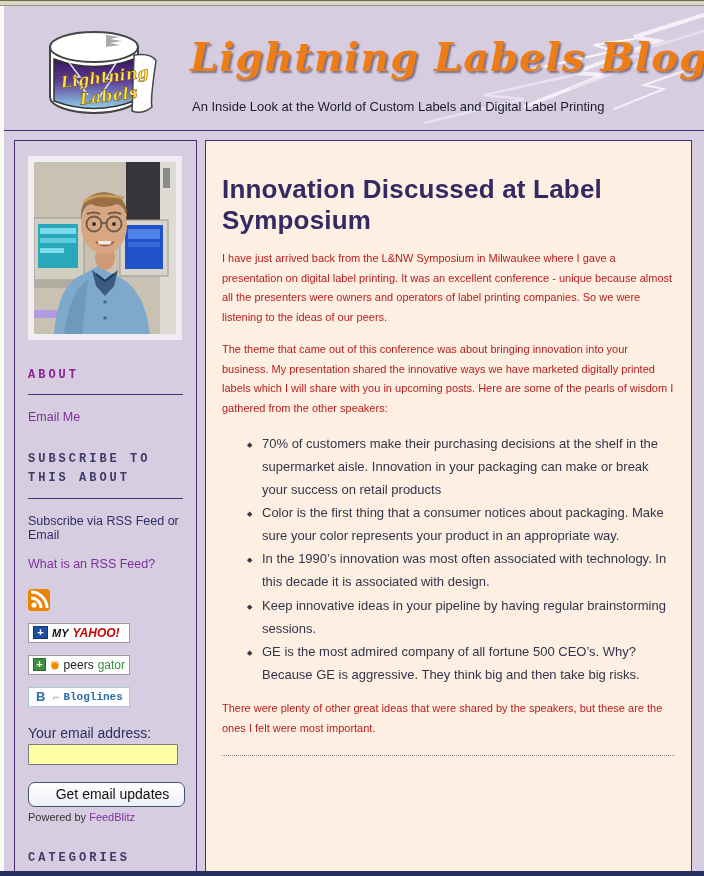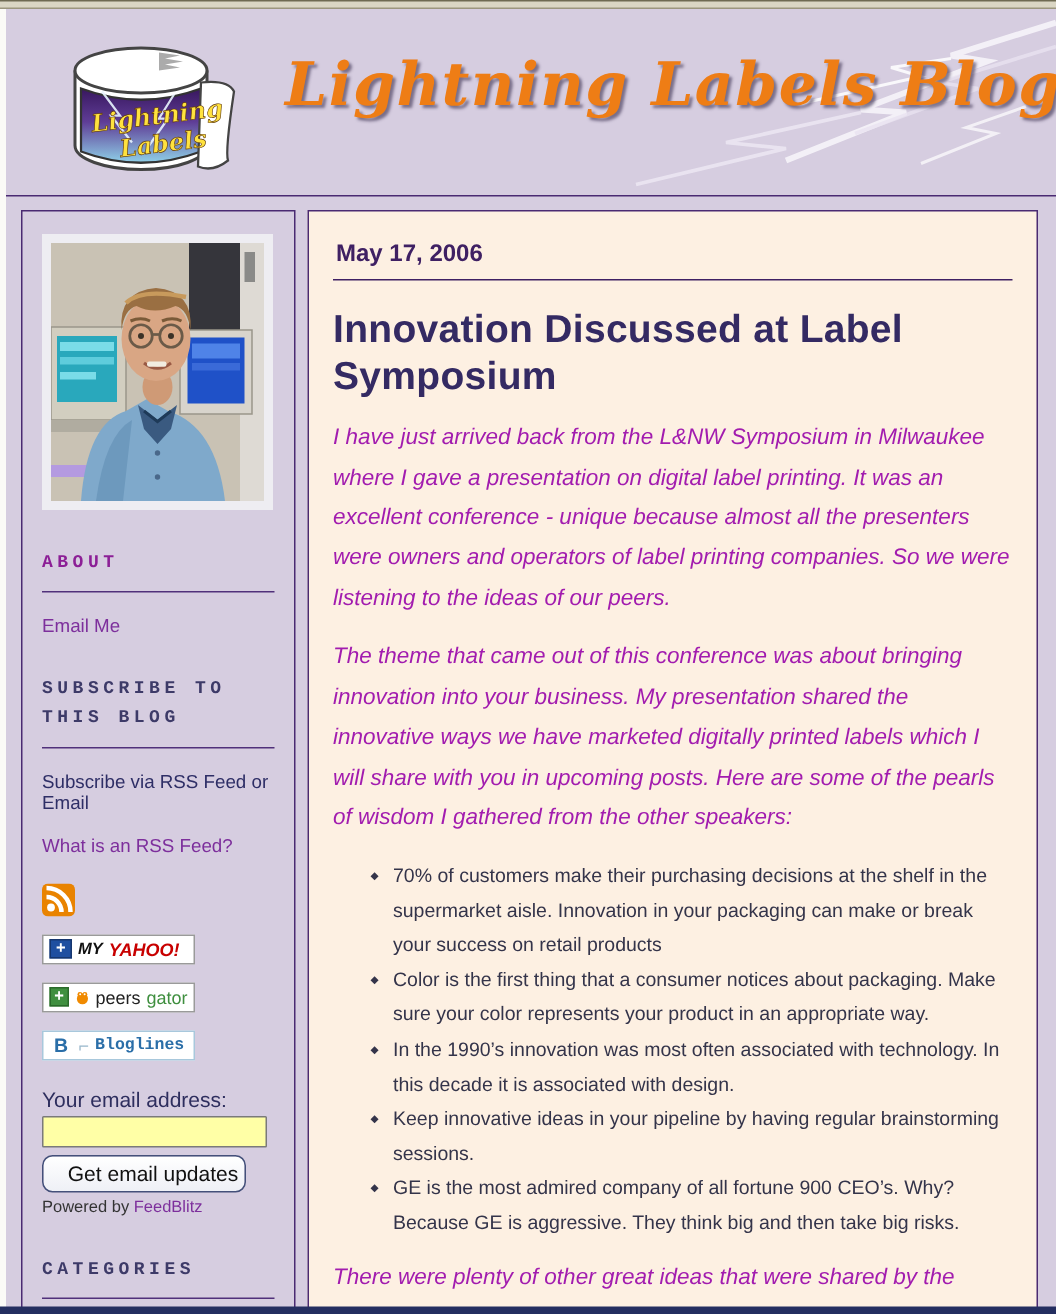--- a/index.html
+++ b/index.html
@@ -61,33 +61,33 @@
   .badge .yahoo { font-size:12px; font-weight:bold; color:#c80000; font-style:italic; }
   .badge .news { font-size:12px; color:#222; }
   .badge .gator { font-size:12px; color:#3f8f3f; }
   .badge.bloglines { border:1px solid #a8c8dc; }
   .badge .bl-b { font-size:13px; font-weight:bold; color:#2a6ea8; padding:0 3px; }
   .badge .bl-sep { color:#9ab8cc; font-size:12px; }
   .badge .bl-text { font-family:"Liberation Mono", monospace; font-size:11px; font-weight:bold; color:#2a6ea8; }
   .email-label { font-size:14px; color:#2e2e5e; margin-top:18px; }
   .email-input { width:150px; height:21px; margin-top:3px; background:#ffffa6;
     border:1px solid #7a7a7a; border-radius:1px; font-size:12px; padding:0 3px; }
-  .email-button { display:block; margin-top:5px; width:136px; height:25px; background:linear-gradient(#ffffff,#eef0f6);
+  .email-button { display:block; margin-top:17px; width:157px; height:25px; background:linear-gradient(#ffffff,#eef0f6);
     border:1px solid #44507a; border-radius:7px; font-size:14px; color:#111; cursor:pointer;
     font-family:"Liberation Sans", sans-serif;padding-left:12px; }
   .powered { font-size:11px; color:#333; margin-top:4px; }
   .powered a { color:#7d2f9c; text-decoration:none; cursor:pointer; }
 
   
   .post-date {
     font-size:16px; font-weight:bold; color:#3f2063;
     padding:4px 0 7px 2px; border-bottom:1px solid #3f2063; margin-bottom:4px;
   }
   .post-title { font-size:26px; font-weight:bold; color:#342a63; margin:17px 0 4px 0; letter-spacing:.2px; }
-  .post-body p { font-size:15px; line-height:1.78; color:#a21caf; margin-top:13px;font-style:italic; }
+  .post-body p { font-size:11px; line-height:1.78; color:#b91c1c; margin-top:13px; }
   .post-body ul { list-style:none; margin:13px 0 0 0; padding-left:40px; }
   .post-body li { position:relative; font-size:13px; line-height:1.78; color:#34344a; }
   .post-body li::before { content:"◆"; position:absolute; left:-15px; top:7px; font-size:7px; color:#34344a; }
   .post-footer {
     border-top:1px dotted #8a8a8a; margin-top:17px; padding:6px 0 0 2px;
     font-size:11.5px; font-weight:bold; color:#5f5f5f; line-height:1.95;
   }
 </style>
 </head>
 <body>
@@ -119,20 +119,21 @@
     <path d="M78,10 l14,2 -10,2 12,2 -12,2 10,2 -14,2" fill="#888" opacity="0.7"></path>
     <path d="M26,34 q40,15 80,0 v42 q-40,15 -80,0 z" fill="url(#lbl)" stroke="#333" stroke-width="1.5"></path>
     <path d="M106,30 q18,-2 22,6 q-6,40 -4,46 q-10,8 -20,4 z" fill="#ffffff" stroke="#444" stroke-width="1.5"></path>
     <path d="M40,36 L52,52 46,52 60,70" fill="none" stroke="#e8f4ff" stroke-width="1.5" opacity="0.9"></path>
     <path d="M88,38 L78,54 84,54 70,74" fill="none" stroke="#e8f4ff" stroke-width="1.5" opacity="0.9"></path>
     <text x="33" y="59" font-family="DejaVu Serif, serif" font-style="italic" font-weight="bold" font-size="16" fill="#ffe23e" stroke="#5a3208" stroke-width="0.4" transform="rotate(-7 66 56)">Lightning</text>
     <text x="52" y="78" font-family="DejaVu Serif, serif" font-style="italic" font-weight="bold" font-size="16" fill="#ffe23e" stroke="#5a3208" stroke-width="0.4" transform="rotate(-7 66 74)">Labels</text>
   </svg>
 
   <div class="site-title">Lightning Labels Blog</div>
+  <div class="site-tagline">An Inside Look at the World of Custom Labels and Digital Label Printing</div>
 </div>
 
 <div class="sidebar">
 
   <div class="photo-frame">
     <svg width="142" height="172" viewBox="0 0 142 172">
       <rect x="0" y="0" width="142" height="172" fill="#c9c2b4"></rect>
       <rect x="92" y="0" width="50" height="88" fill="#35353b"></rect>
       <rect x="126" y="0" width="16" height="172" fill="#dedad4"></rect>
       <rect x="129" y="6" width="7" height="20" fill="#8a8a88"></rect>
@@ -164,21 +165,21 @@
       <circle cx="80" cy="62" r="2" fill="#3a3228"></circle>
       <path d="M53,52 q7,-3 13,0 M74,52 q7,-3 13,0" fill="none" stroke="#7a5a38" stroke-width="2"></path>
       <path d="M62,80 q9,7 18,0" fill="none" stroke="#9a5a44" stroke-width="2"></path>
       <rect x="64" y="79" width="13" height="3.5" rx="1.5" fill="#f2ece0"></rect>
     </svg>
   </div>
 
   <div class="side-heading about">ABOUT</div>
   <a class="side-link purple">Email Me</a>
 
-  <div class="side-heading">SUBSCRIBE TO THIS BLOG</div>
+  <div class="side-heading">SUBSCRIBE TO THIS ABOUT</div>
   <a class="side-link">Subscribe via RSS Feed or Email</a>
   <a class="side-link purple">What is an RSS Feed?</a>
 
   <svg class="rss-icon" viewBox="0 0 22 22">
     <rect x="0" y="0" width="22" height="22" rx="4" fill="#e98300"></rect>
     <circle cx="6" cy="16" r="2.6" fill="#fff"></circle>
     <path d="M3,9 a10,10 0 0 1 10,10" fill="none" stroke="#fff" stroke-width="3"></path>
     <path d="M3,3 a16,16 0 0 1 16,16" fill="none" stroke="#fff" stroke-width="3"></path>
   </svg>
 
@@ -218,31 +219,30 @@
   <div class="side-heading">CATEGORIES</div>
   
   
   
   
 </div>
 
 <div class="content">
 
   <div class="post">
-    <div class="post-date">May 17, 2006</div>
     <div class="post-title">Innovation Discussed at Label Symposium</div>
     <div class="post-body">
       <p>I have just arrived back from the L&amp;NW Symposium in Milwaukee where I gave a presentation on digital label printing. It was an excellent conference - unique because almost all the presenters were owners and operators of label printing companies. So we were listening to the ideas of our peers.</p>
       <p>The theme that came out of this conference was about bringing innovation into your business. My presentation shared the innovative ways we have marketed digitally printed labels which I will share with you in upcoming posts. Here are some of the pearls of wisdom I gathered from the other speakers:</p>
       <ul>
         <li>70% of customers make their purchasing decisions at the shelf in the supermarket aisle. Innovation in your packaging can make or break your success on retail products</li>
         <li>Color is the first thing that a consumer notices about packaging. Make sure your color represents your product in an appropriate way.</li>
         <li>In the 1990’s innovation was most often associated with technology. In this decade it is associated with design.</li>
         <li>Keep innovative ideas in your pipeline by having regular brainstorming sessions.</li>
-        <li>GE is the most admired company of all fortune 900 CEO’s. Why? Because GE is aggressive. They think big and then take big risks.</li>
+        <li>GE is the most admired company of all fortune 500 CEO’s. Why? Because GE is aggressive. They think big and then take big risks.</li>
       </ul>
       <p>There were plenty of other great ideas that were shared by the speakers, but these are the ones I felt were most important.</p>
     </div>
     <div class="post-footer">
       
       
       
       
       
     </div>

